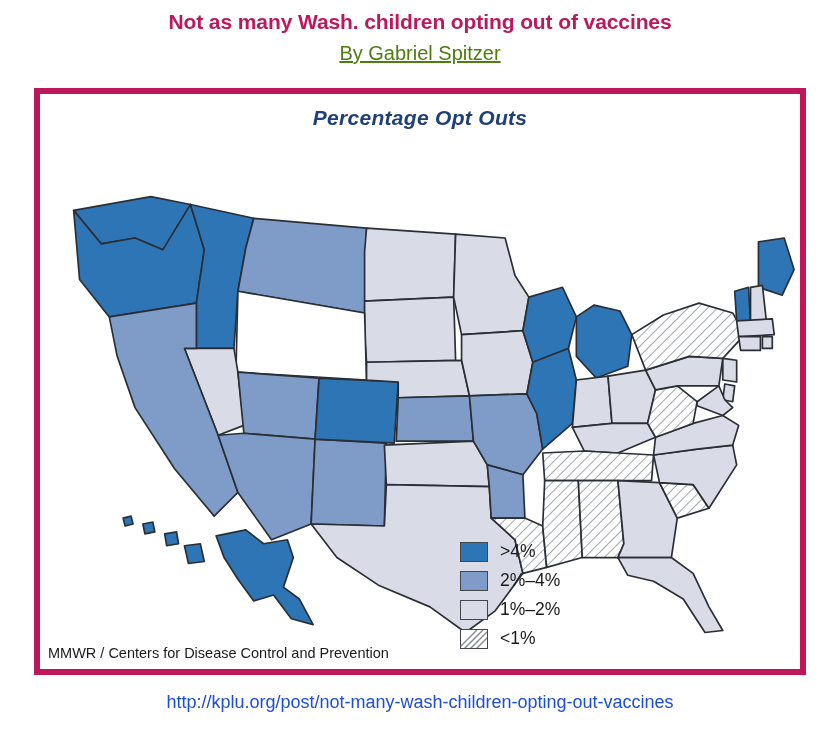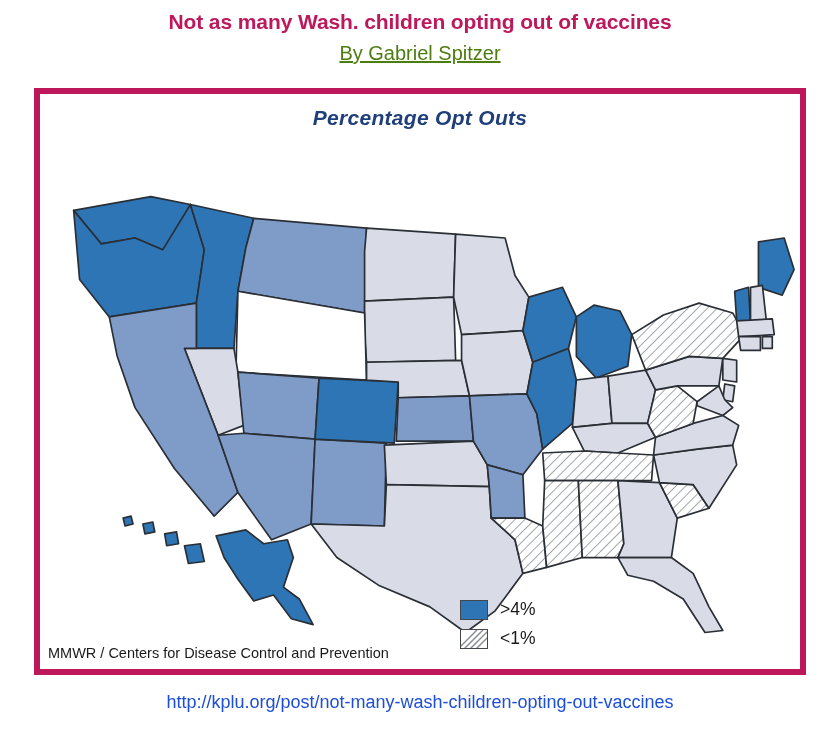--- a/index.html
+++ b/index.html
@@ -190,20 +190,28 @@
         <polygon fill="#2e75b6" points="146,458 162,456 166,474 150,476"></polygon>
       </g>
     </svg>
 
     <div class="legend">
       <div class="legend-row">
         <span class="swatch" style="background:#2e75b6"></span>
         <span class="legend-label">&gt;4%</span>
       </div>
       <div class="legend-row">
+        <span class="swatch" style="background:#7f9bc8"></span>
+        <span class="legend-label">2%–4%</span>
+      </div>
+      <div class="legend-row">
+        <span class="swatch" style="background:#d9dce6"></span>
+        <span class="legend-label">1%–2%</span>
+      </div>
+      <div class="legend-row">
         <span class="swatch">
           <svg width="26" height="18" viewBox="0 0 26 18">
             <rect width="26" height="18" fill="#ffffff"></rect>
             <g stroke="#8a8f96" stroke-width="1.5">
               <line x1="-4" y1="20" x2="16" y2="0"></line>
               <line x1="2" y1="20" x2="22" y2="0"></line>
               <line x1="8" y1="20" x2="28" y2="0"></line>
               <line x1="14" y1="20" x2="34" y2="0"></line>
             </g>
           </svg>

